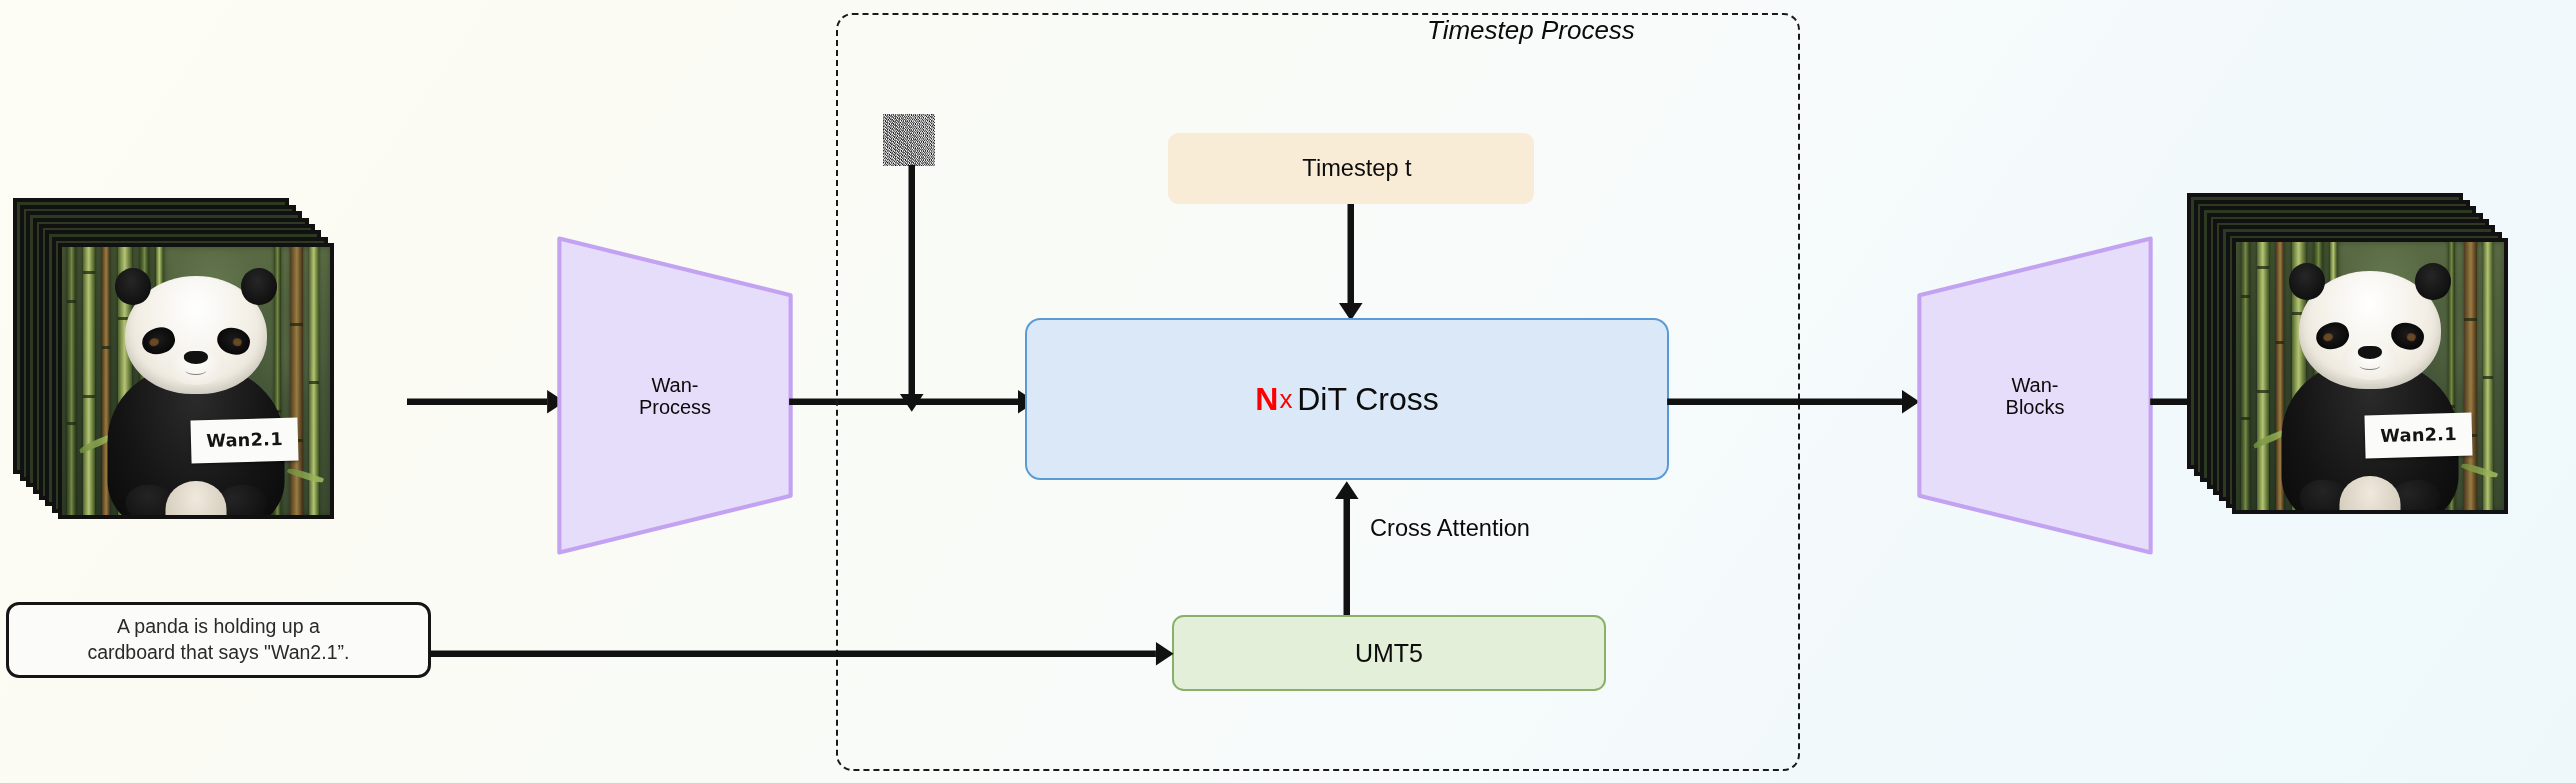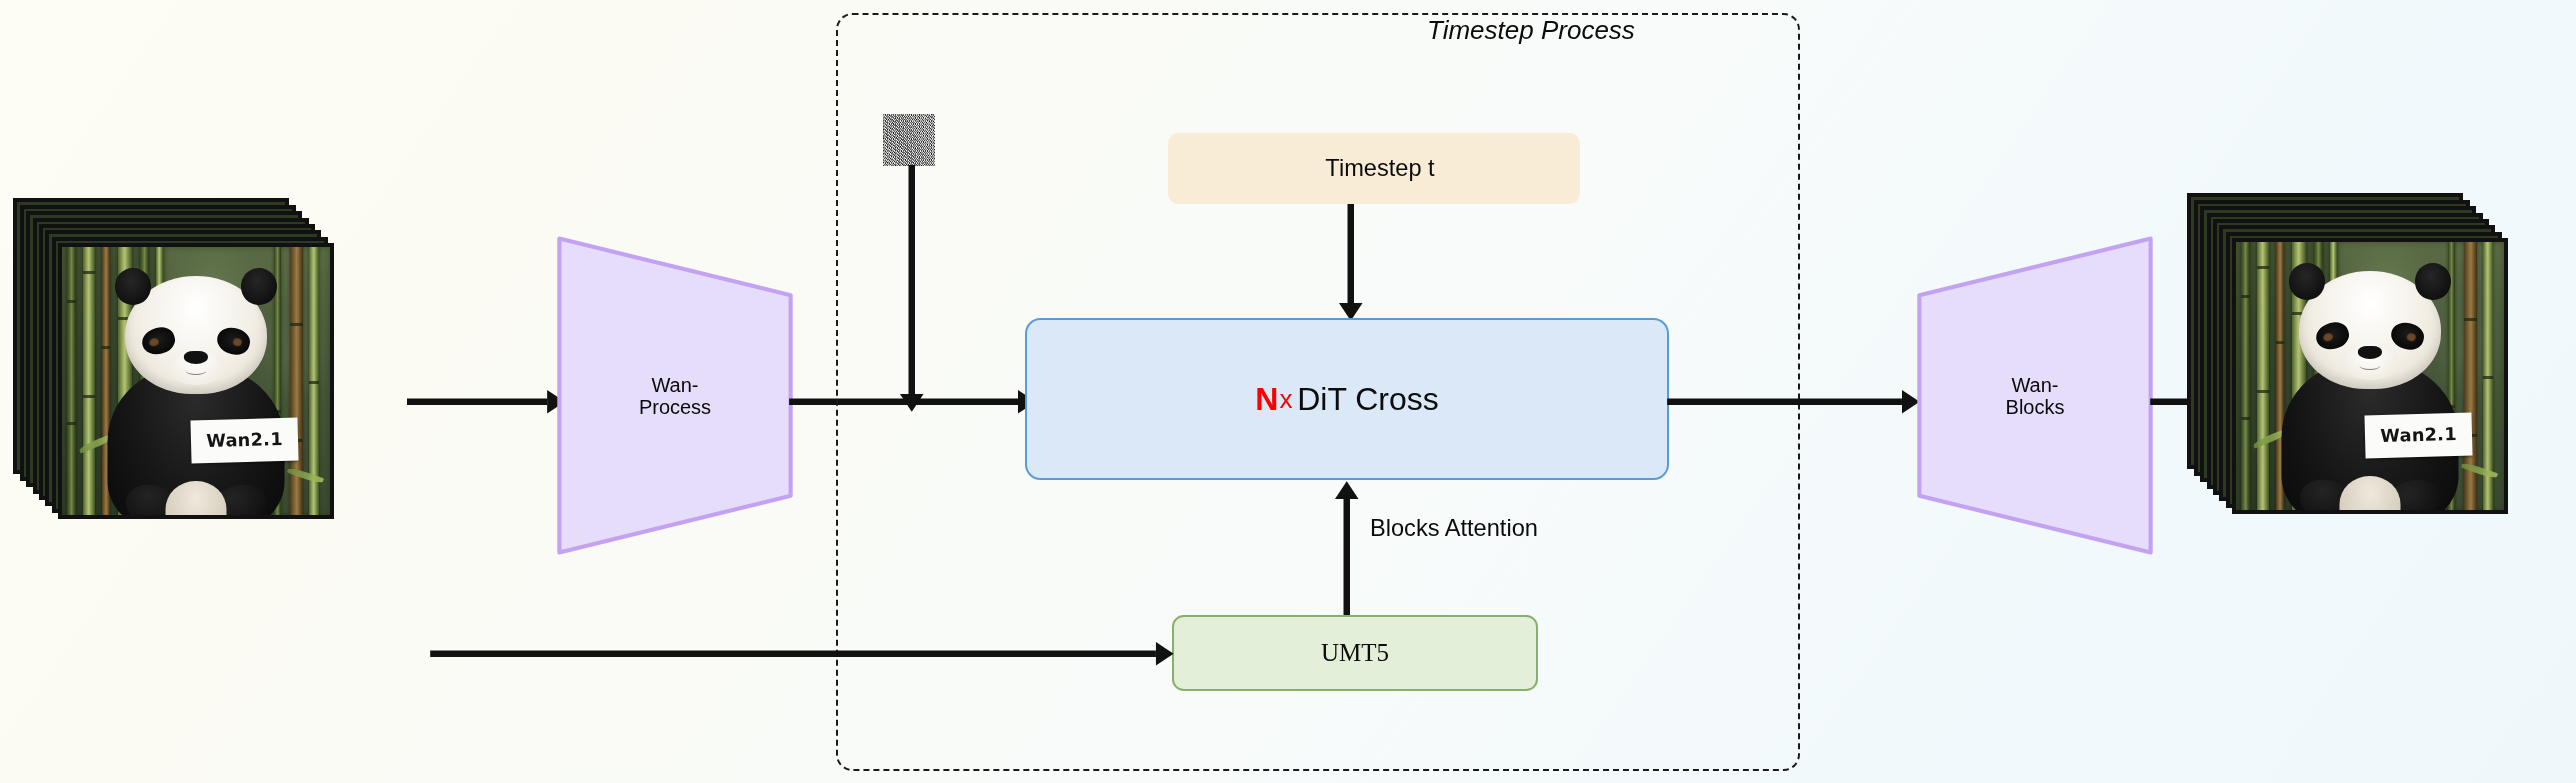--- a/index.html
+++ b/index.html
@@ -280,21 +280,21 @@
               border-style:dashed;border-width:2.4px;border-color:#1a1a1a;"></div>
   <div class="diffusion-title" style="left:1427px;top:15.4px;">Timestep Process</div>
 
   <div class="noise" style="left:883px;top:114px;width:52px;height:52px;"></div>
 
   <svg class="conn" style="left:897px;top:165px;width:29.5px;height:248px;" viewBox="0 0 50 420" width="29.5" height="248">
     <line x1="25" y1="0" x2="25" y2="388" stroke="#111" stroke-width="11"></line>
     <polygon points="5,388 25,418 45,388" fill="#111"></polygon>
   </svg>
 
-  <div class="box box-ts" style="left:1168px;top:133px;width:412px;height:71px;padding-left:12px;">
+  <div class="box box-ts" style="left:1168px;top:133px;width:366px;height:71px;padding-left:12px;">
     <span>Timestep t</span>
   </div>
 
   <svg class="conn" style="left:1336px;top:204px;width:29.5px;height:118px;" viewBox="0 0 50 200" width="29.5" height="118">
     <line x1="25" y1="0" x2="25" y2="168" stroke="#111" stroke-width="11"></line>
     <polygon points="5,168 25,198 45,168" fill="#111"></polygon>
   </svg>
 
   <div class="box box-dit" style="left:1025px;top:318px;width:644px;height:162px;">
     <span class="nx-n">N</span>
@@ -304,26 +304,30 @@
 
   <svg class="conn" style="left:1667px;top:387px;width:254px;height:29.5px;" viewBox="0 0 430 50" width="254" height="29.5">
     <line x1="0" y1="25" x2="398" y2="25" stroke="#111" stroke-width="11"></line>
     <polygon points="398,5 428,25 398,45" fill="#111"></polygon>
   </svg>
 
   <svg class="conn" style="left:1332px;top:480px;width:29.5px;height:137px;" viewBox="0 0 50 232" width="29.5" height="137">
     <line x1="25" y1="232" x2="25" y2="32" stroke="#111" stroke-width="11"></line>
     <polygon points="5,32 25,2 45,32" fill="#111"></polygon>
   </svg>
-  <div class="edge-label" style="left:1370px;top:515px;">Blocks Attention</div>
-
-  <div class="box box-umt5" style="left:1172px;top:615px;width:366px;height:76px;font-family:Liberation Serif, serif;">
+  <div class="edge-label" style="left:1370px;top:515px;">Cross Attention</div>
+
+  <div class="box box-umt5" style="left:1172px;top:615px;width:434px;height:76px;">
     <span>UMT5</span>
   </div>
 
+  <div class="box box-prompt" style="left:5.9px;top:602px;width:425px;height:76px;flex-direction:column;">
+    <span>A panda is holding up a</span>
+    <span>cardboard that says "Wan2.1”.</span>
+  </div>
 
   <svg class="conn" style="left:430px;top:639px;width:745px;height:29.5px;" viewBox="0 0 1262 50" width="745" height="29.5">
     <line x1="0" y1="25" x2="1230" y2="25" stroke="#111" stroke-width="11"></line>
     <polygon points="1230,5 1260,25 1230,45" fill="#111"></polygon>
   </svg>
 
   <div class="trap" style="left:1917px;top:236px;width:236px;height:319px;">
     <svg width="236" height="319" viewBox="0 0 400 540">
       <polygon points="4,100 396,4 396,536 4,440" fill="#e6ddfb" stroke="#c3a2f2" stroke-width="7" stroke-linejoin="round"></polygon>
     </svg>

